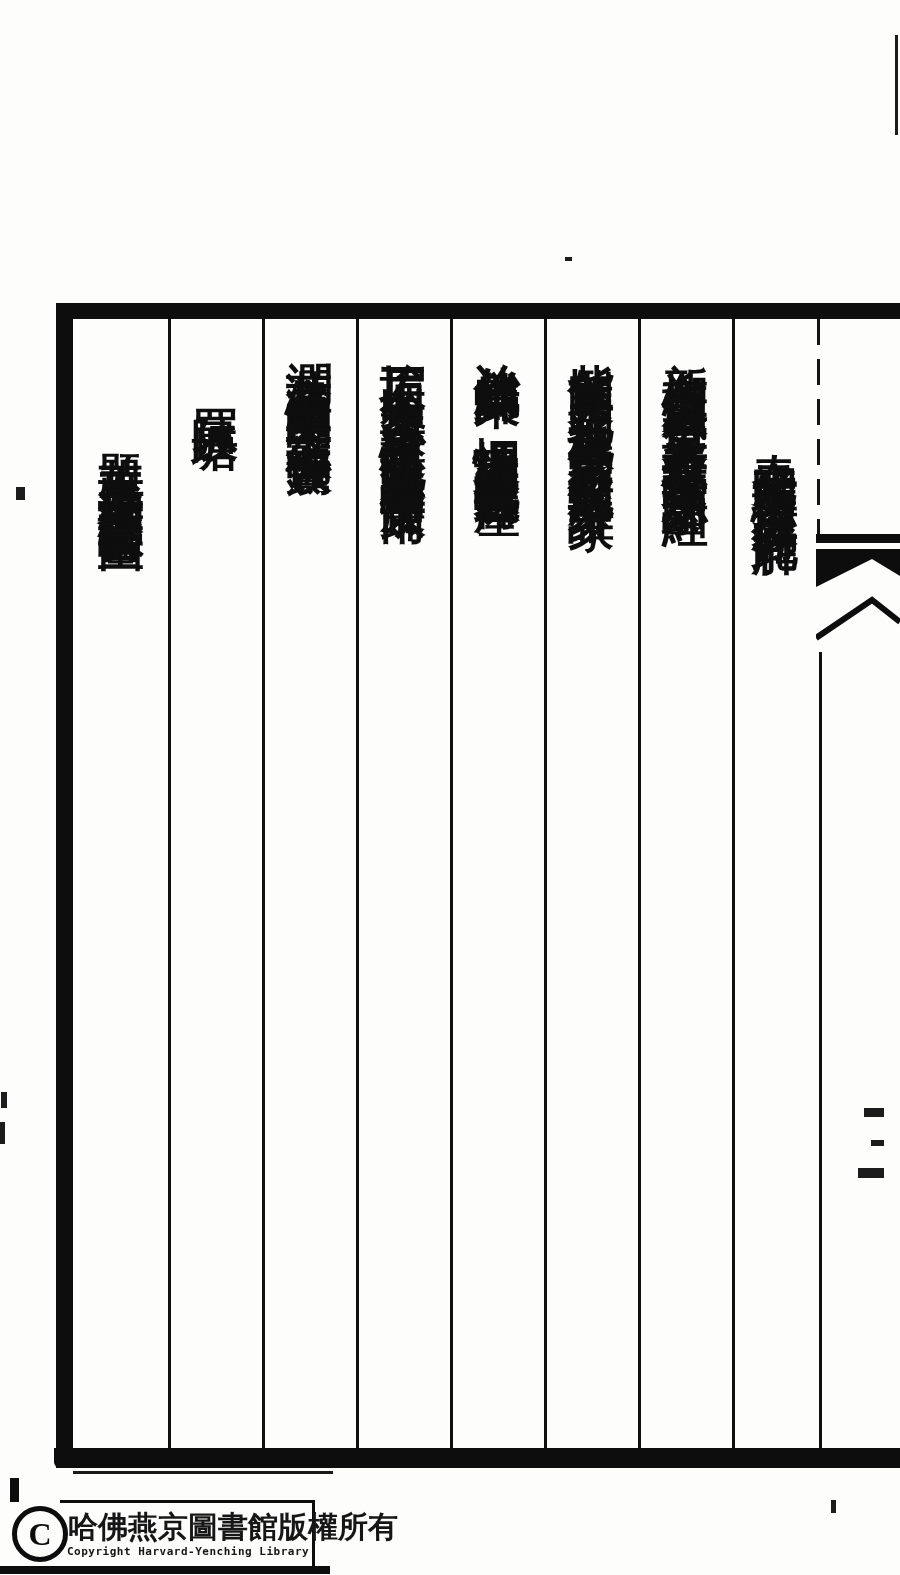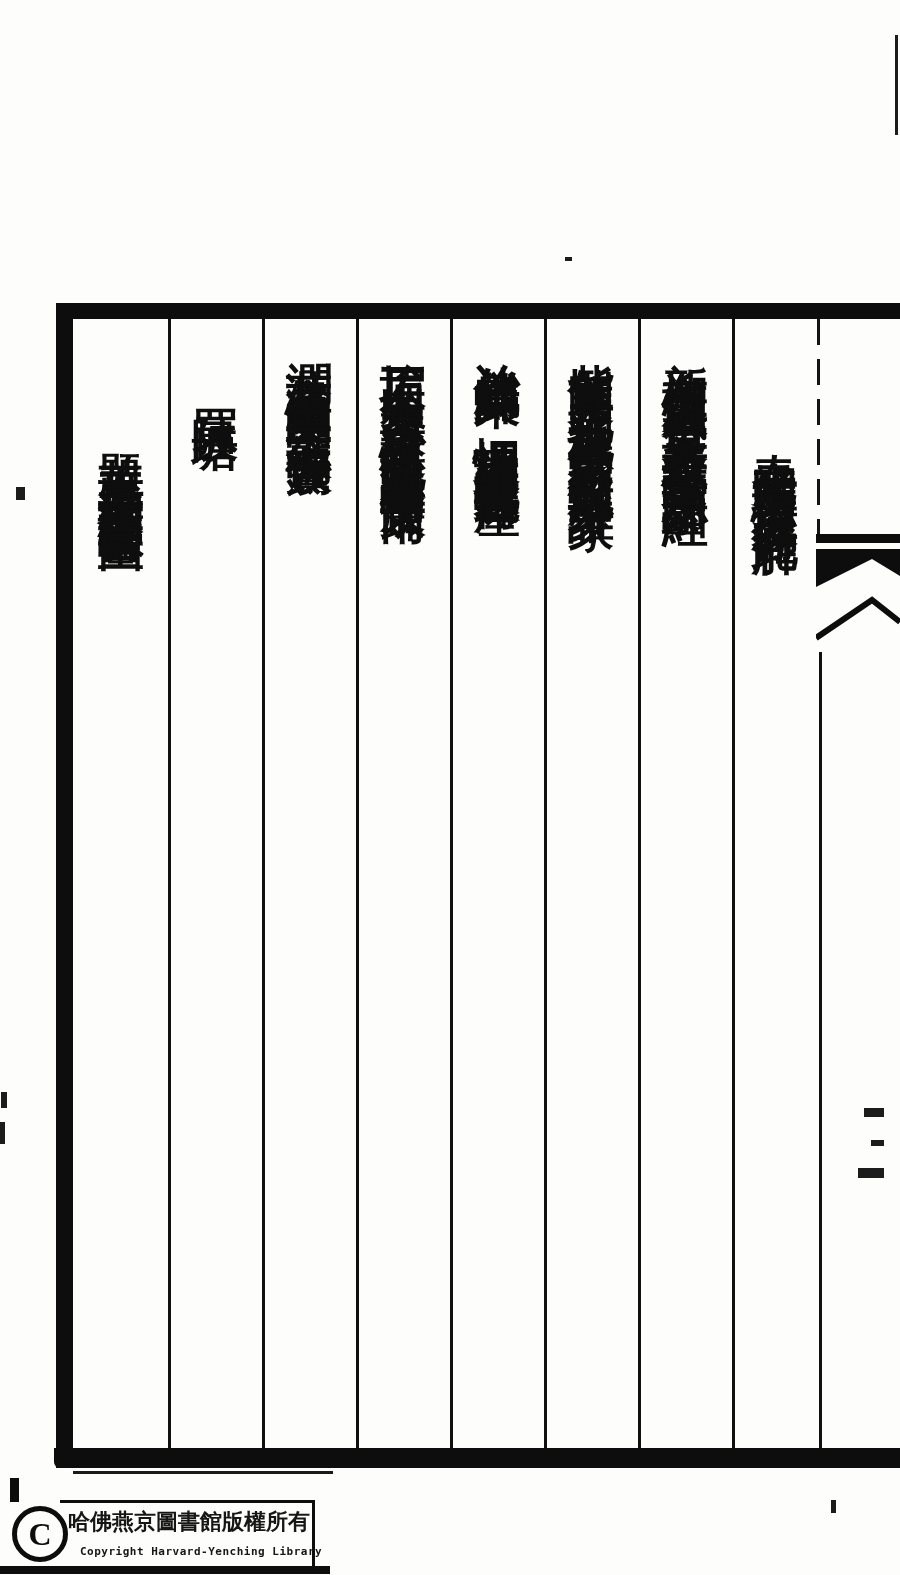--- a/index.html
+++ b/index.html
@@ -46,25 +46,25 @@
   
   #stamp{position:absolute;left:0;top:1470px;width:340px;height:105px;}
   #stamp-tick{position:absolute;left:10px;top:8px;width:9px;height:24px;background:#0d0d0d;}
   #stamp-topline{position:absolute;left:73px;top:1px;width:260px;height:3px;background:#1a1a1a;}
   #stamp-box{
     position:absolute;left:60px;top:30px;width:252px;height:66px;
     border-top:3px solid #0d0d0d;border-right:3px solid #0d0d0d;
   }
   #stamp-cn{
     position:absolute;left:8px;top:4px;width:240px;
-    font-size:22px;font-weight:bold;color:#161616;
+    font-size:30px;font-weight:bold;color:#161616;
     letter-spacing:0px;font-family:"Liberation Serif", serif;white-space:nowrap;
   }
   #stamp-en{
-    position:absolute;left:20px;top:42px;
+    position:absolute;left:7px;top:42px;
     font-family:"DejaVu Sans Mono", monospace;
     font-size:11px;font-weight:bold;color:#161616;letter-spacing:0.5px;white-space:nowrap;text-align:center;
   }
   #stamp-c{
     position:absolute;left:12px;top:36px;width:46px;height:46px;
     border:5px solid #0d0d0d;border-radius:50%;
     font-size:32px;font-weight:bold;color:#0d0d0d;
     display:flex;align-items:center;justify-content:center;
     font-family:"Liberation Serif", serif;
   }

